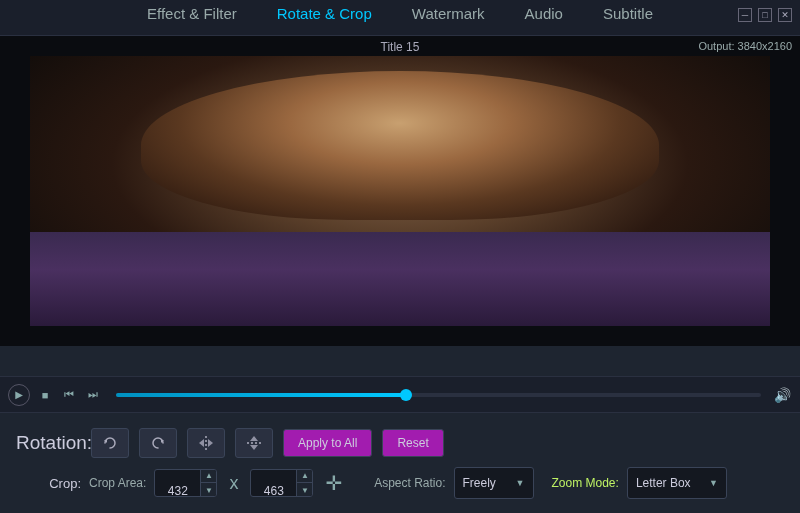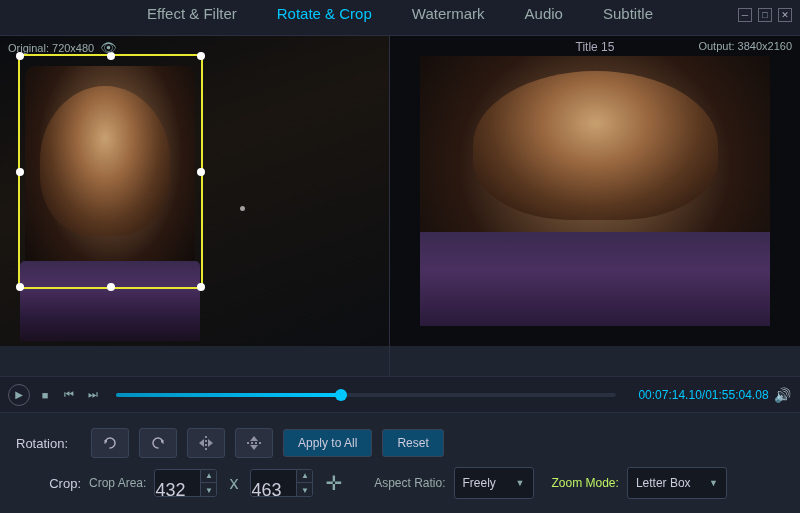--- a/index.html
+++ b/index.html
@@ -306,40 +306,40 @@
     
     .control-row {
       display: flex;
       align-items: center;
       height: 40px;
       gap: 10px;
     }
     .control-label {
       width: 65px;
       color: #ccd;
-      font-size: 13px;
+      font-size: 19px;
       text-align: left;
     }
     .rotate-btn {
       width: 38px;
       height: 30px;
       background: #2a3040;
       border: 1px solid #3a4458;
       border-radius: 3px;
       display: flex;
       align-items: center;
       justify-content: center;
       cursor: pointer;
       color: #aab;
       font-size: 14px;
     }
     .action-btn {
       height: 28px;
       padding: 0 14px;
-      background: #0c4a6e;
+      background: #a21caf;
       border: 1px solid #3a4458;
       border-radius: 3px;
       cursor: pointer;
       color: #ccd;
       font-size: 12px;
       display: flex; align-items: center; justify-content: center;
     }
 
     
     .crop-row {
@@ -366,22 +366,22 @@
       border: 1px solid #3a4458;
       border-radius: 3px;
       overflow: hidden;
     }
     .crop-input {
       width: 45px;
       background: transparent;
       border: none;
       outline: none;
       color: #ccd;
-      font-size: 18px;
-      text-align: left;
+      font-size: 12px;
+      text-align: center;
       height: 100%;
       margin-top: 15px;
     }
     .spin-btns {
       display: flex;
       flex-direction: column;
       width: 16px;
       border-left: 1px solid #3a4458;
     }
     .spin-up, .spin-dn {
@@ -442,44 +442,20 @@
   <div class="tab-item">Subtitle</div>
   <div class="win-controls">
     <div class="win-btn">─</div>
     <div class="win-btn">□</div>
     <div class="win-btn">✕</div>
   </div>
 </div>
 
 <div class="main-content">
 
-  <div class="preview-left">
-    <div class="preview-label">
-      <span>Original: 720x480</span>
-      <span class="eye-icon">👁</span>
-    </div>
-    <div class="preview-canvas">
-      <div class="movie-bg-left"></div>
-      <div class="face-left"></div>
-      <div class="face-detail-left"></div>
-      <div class="clothes-left"></div>
-      <div class="white-dot"></div>
-
-      <div class="crop-box">
-        <div class="crop-handle tl"></div>
-        <div class="crop-handle tc"></div>
-        <div class="crop-handle tr"></div>
-        <div class="crop-handle ml"></div>
-        <div class="crop-handle mr"></div>
-        <div class="crop-handle bl"></div>
-        <div class="crop-handle bc"></div>
-        <div class="crop-handle br"></div>
-      </div>
-    </div>
-  </div>
 
   <div class="preview-right">
     <div class="preview-right-label">Title 15</div>
     <div class="preview-right-output">Output: 3840x2160</div>
     <div class="preview-canvas-right">
       <div class="movie-bg-right"></div>
       <div class="face-right-container">
         <div class="face-right"></div>
         <div class="face-right-detail"></div>
         <div class="clothes-right"></div>
@@ -499,23 +475,20 @@
   <div class="ctrl-btn">
     <span>⏮</span>
   </div>
   <div class="ctrl-btn">
     <span>⏭</span>
   </div>
   <div class="progress-track">
     <div class="progress-fill"></div>
     <div class="progress-thumb"></div>
   </div>
-  <div class="time-display">
-    <span>00:07:14.10</span>/<span>01:55:04.08</span>
-  </div>
   <div class="volume-icon">🔊</div>
 </div>
 
 <div class="controls-section">
 
   <div class="control-row">
     <div class="control-label">Rotation:</div>
 
     <div class="rotate-btn" title="Rotate Left">
       <svg width="18" height="18" viewBox="0 0 18 18" fill="none">

